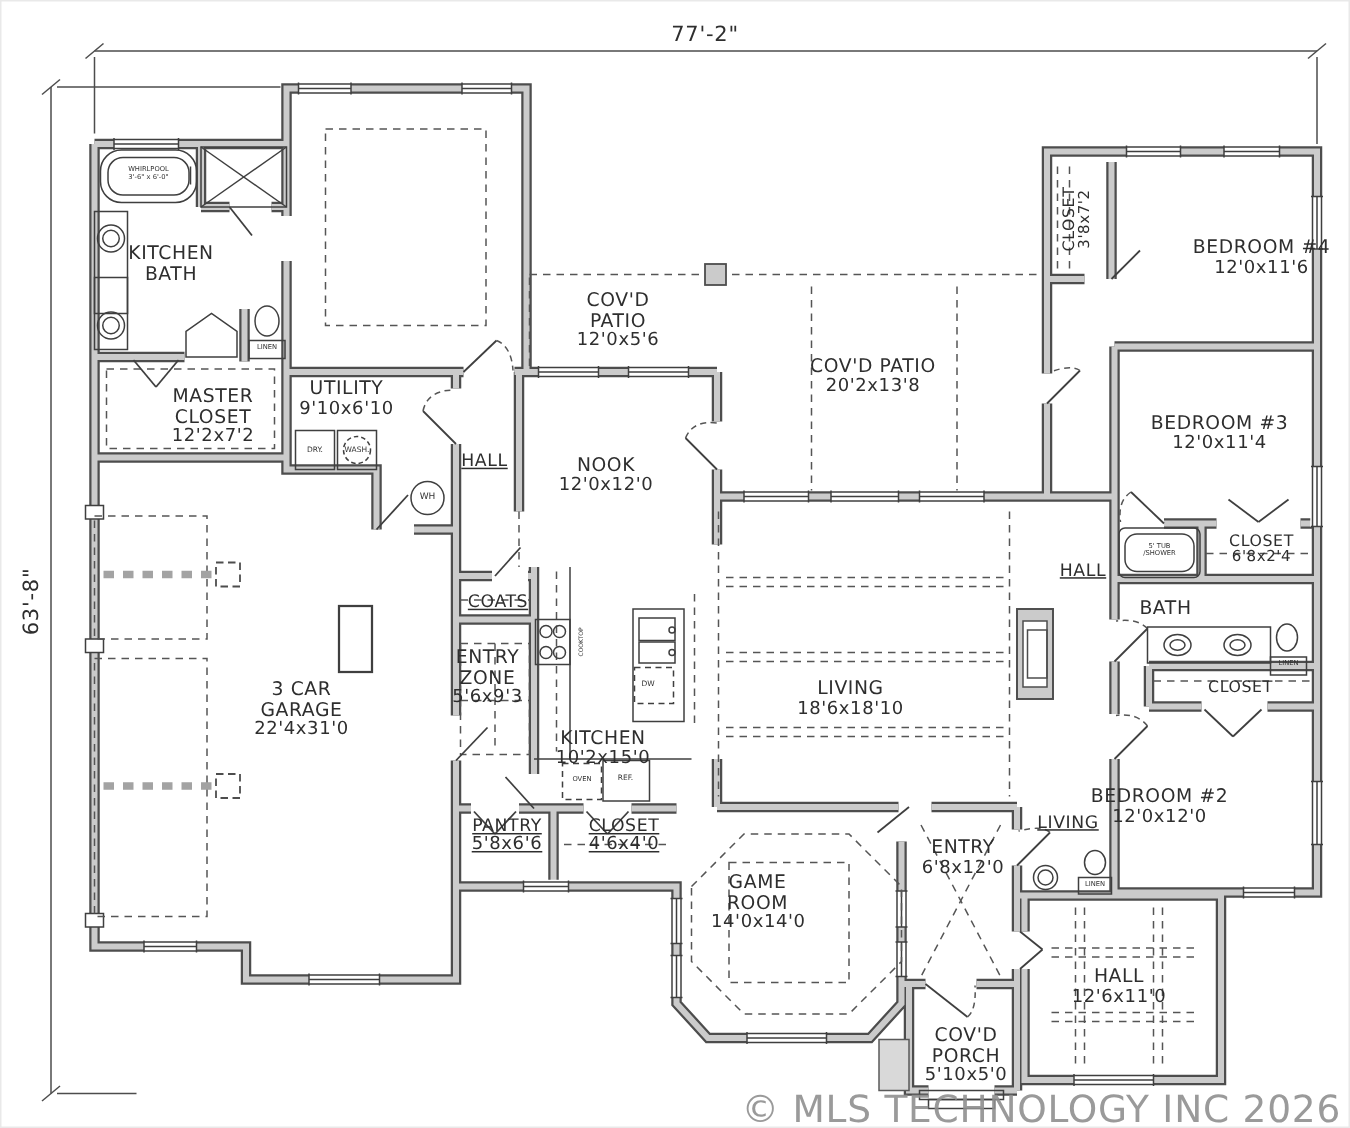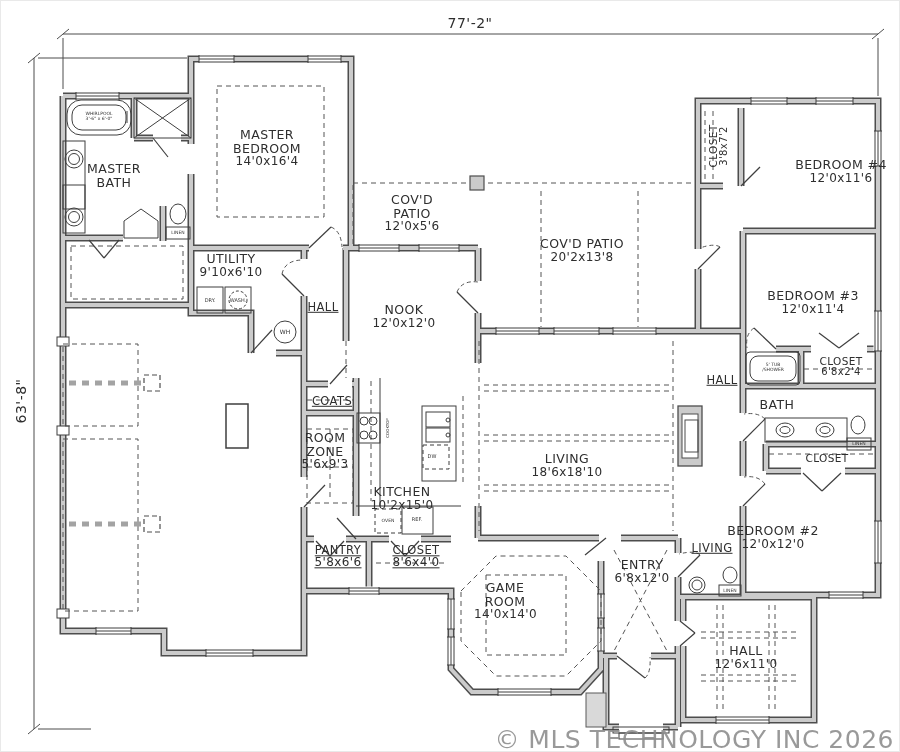--- a/index.html
+++ b/index.html
@@ -383,25 +383,25 @@
         <line x1="877" y1="37" x2="877" y2="95"></line>
     <line x1="33" y1="57" x2="33" y2="728"></line>
     <line x1="27" y1="62" x2="39" y2="52"></line>
         <line x1="27" y1="733" x2="39" y2="723"></line>
     <line x1="37" y1="57" x2="186" y2="57"></line>
         <line x1="37" y1="728" x2="90" y2="728"></line>
   </g>
 </svg>
 
 <div class="lbl" style="left:113px;top:174px;width:75px">
-      <span class="nm">MASTER BATH</span>
-    </div>
-<div class="lbl" style="left:266px;top:147px;width:95px">
-      <span class="nm">MASTER BEDROOM</span>
-      <span class="sz">14'0x16'4</span>
+      <span class="nm">KITCHEN BATH</span>
+    </div>
+<div class="lbl" style="left:141px;top:276px;width:85px">
+      <span class="nm">MASTER CLOSET</span>
+      <span class="sz">12'2x7'2</span>
     </div>
 <div class="lbl one" style="left:230px;top:264px">
       <span class="nm">UTILITY</span>
       <span class="sz">9'10x6'10</span>
     </div>
 <div class="lbl" style="left:411px;top:212px;width:75px">
       <span class="nm">COV'D PATIO</span>
       <span class="sz">12'0x5'6</span>
     </div>
 <div class="lbl" style="left:581px;top:249px;width:85px">
@@ -409,21 +409,21 @@
       <span class="sz">20'2x13'8</span>
     </div>
 <div class="lbl one rot xs" style="left:718px;top:145px">
       <span class="nm">CLOSET</span>
       <span class="sz">3'8x7'2</span>
     </div>
 <div class="lbl one" style="left:840px;top:170px">
       <span class="nm">BEDROOM #4</span>
       <span class="sz">12'0x11'6</span>
     </div>
-<div class="lbl one" style="left:812px;top:301px">
+<div class="lbl one" style="left:812px;top:287px">
       <span class="nm">BEDROOM #3</span>
       <span class="sz">12'0x11'4</span>
     </div>
 <div class="lbl one xs" style="left:840px;top:366px">
       <span class="nm">CLOSET</span>
       <span class="sz">6'8x2'4</span>
     </div>
 <div class="lbl one sm" style="left:721px;top:379px">
       <span class="nm">HALL</span>
     </div>
@@ -441,53 +441,61 @@
       <span class="nm">LIVING</span>
       <span class="sz">18'6x18'10</span>
     </div>
 <div class="lbl one sm" style="left:322px;top:306px">
       <span class="nm">HALL</span>
     </div>
 <div class="lbl one" style="left:403px;top:315px">
       <span class="nm">NOOK</span>
       <span class="sz">12'0x12'0</span>
     </div>
+<div class="lbl" style="left:200px;top:471px;width:85px">
+      <span class="nm">3 CAR GARAGE</span>
+      <span class="sz">22'4x31'0</span>
+    </div>
 <div class="lbl one sm" style="left:331px;top:400px">
       <span class="nm">COATS</span>
     </div>
 <div class="lbl" style="left:324px;top:450px;width:55px">
-      <span class="nm">ROOM ZONE</span>
+      <span class="nm">ENTRY ZONE</span>
       <span class="sz">5'6x9'3</span>
     </div>
 <div class="lbl one" style="left:401px;top:497px">
       <span class="nm">KITCHEN</span>
       <span class="sz">10'2x15'0</span>
     </div>
 <div class="lbl one sm" style="left:337px;top:556px">
       <span class="nm">PANTRY</span>
       <span class="sz">5'8x6'6</span>
     </div>
 <div class="lbl one sm" style="left:415px;top:556px">
       <span class="nm">CLOSET</span>
-      <span class="sz">8'6x4'0</span>
+      <span class="sz">4'6x4'0</span>
     </div>
 <div class="lbl one sm" style="left:711px;top:547px">
       <span class="nm">LIVING</span>
     </div>
 <div class="lbl" style="left:641px;top:570px;width:65px">
       <span class="nm">ENTRY</span>
       <span class="sz">6'8x12'0</span>
     </div>
 <div class="lbl" style="left:504px;top:600px;width:62px">
       <span class="nm">GAME ROOM</span>
       <span class="sz">14'0x14'0</span>
     </div>
 <div class="lbl one" style="left:745px;top:656px">
       <span class="nm">HALL</span>
       <span class="sz">12'6x11'0</span>
+    </div>
+<div class="lbl" style="left:643px;top:702px;width:70px">
+      <span class="nm">COV'D PORCH</span>
+      <span class="sz">5'10x5'0</span>
     </div>
 
 <div class="tiny t4" style="left:98px;top:116px;width:46px"><span>WHIRLPOOL</span><br><span>3'-6" x 6'-0"</span></div>
 <div class="tiny t4" style="left:772px;top:367px;width:34px"><span>5' TUB</span><br><span>/SHOWER</span></div>
 <div class="tiny" style="left:209px;top:300px"><span>DRY.</span></div>
 <div class="tiny" style="left:237px;top:300px"><span>WASH.</span></div>
 <div class="tiny" style="left:284px;top:331px;font-size:6px"><span>WH</span></div>
 <div class="tiny t4" style="left:177px;top:232px"><span>LINEN</span></div>
 <div class="tiny t4" style="left:858px;top:443px"><span>LINEN</span></div>
 <div class="tiny t4" style="left:729px;top:590px"><span>LINEN</span></div>

